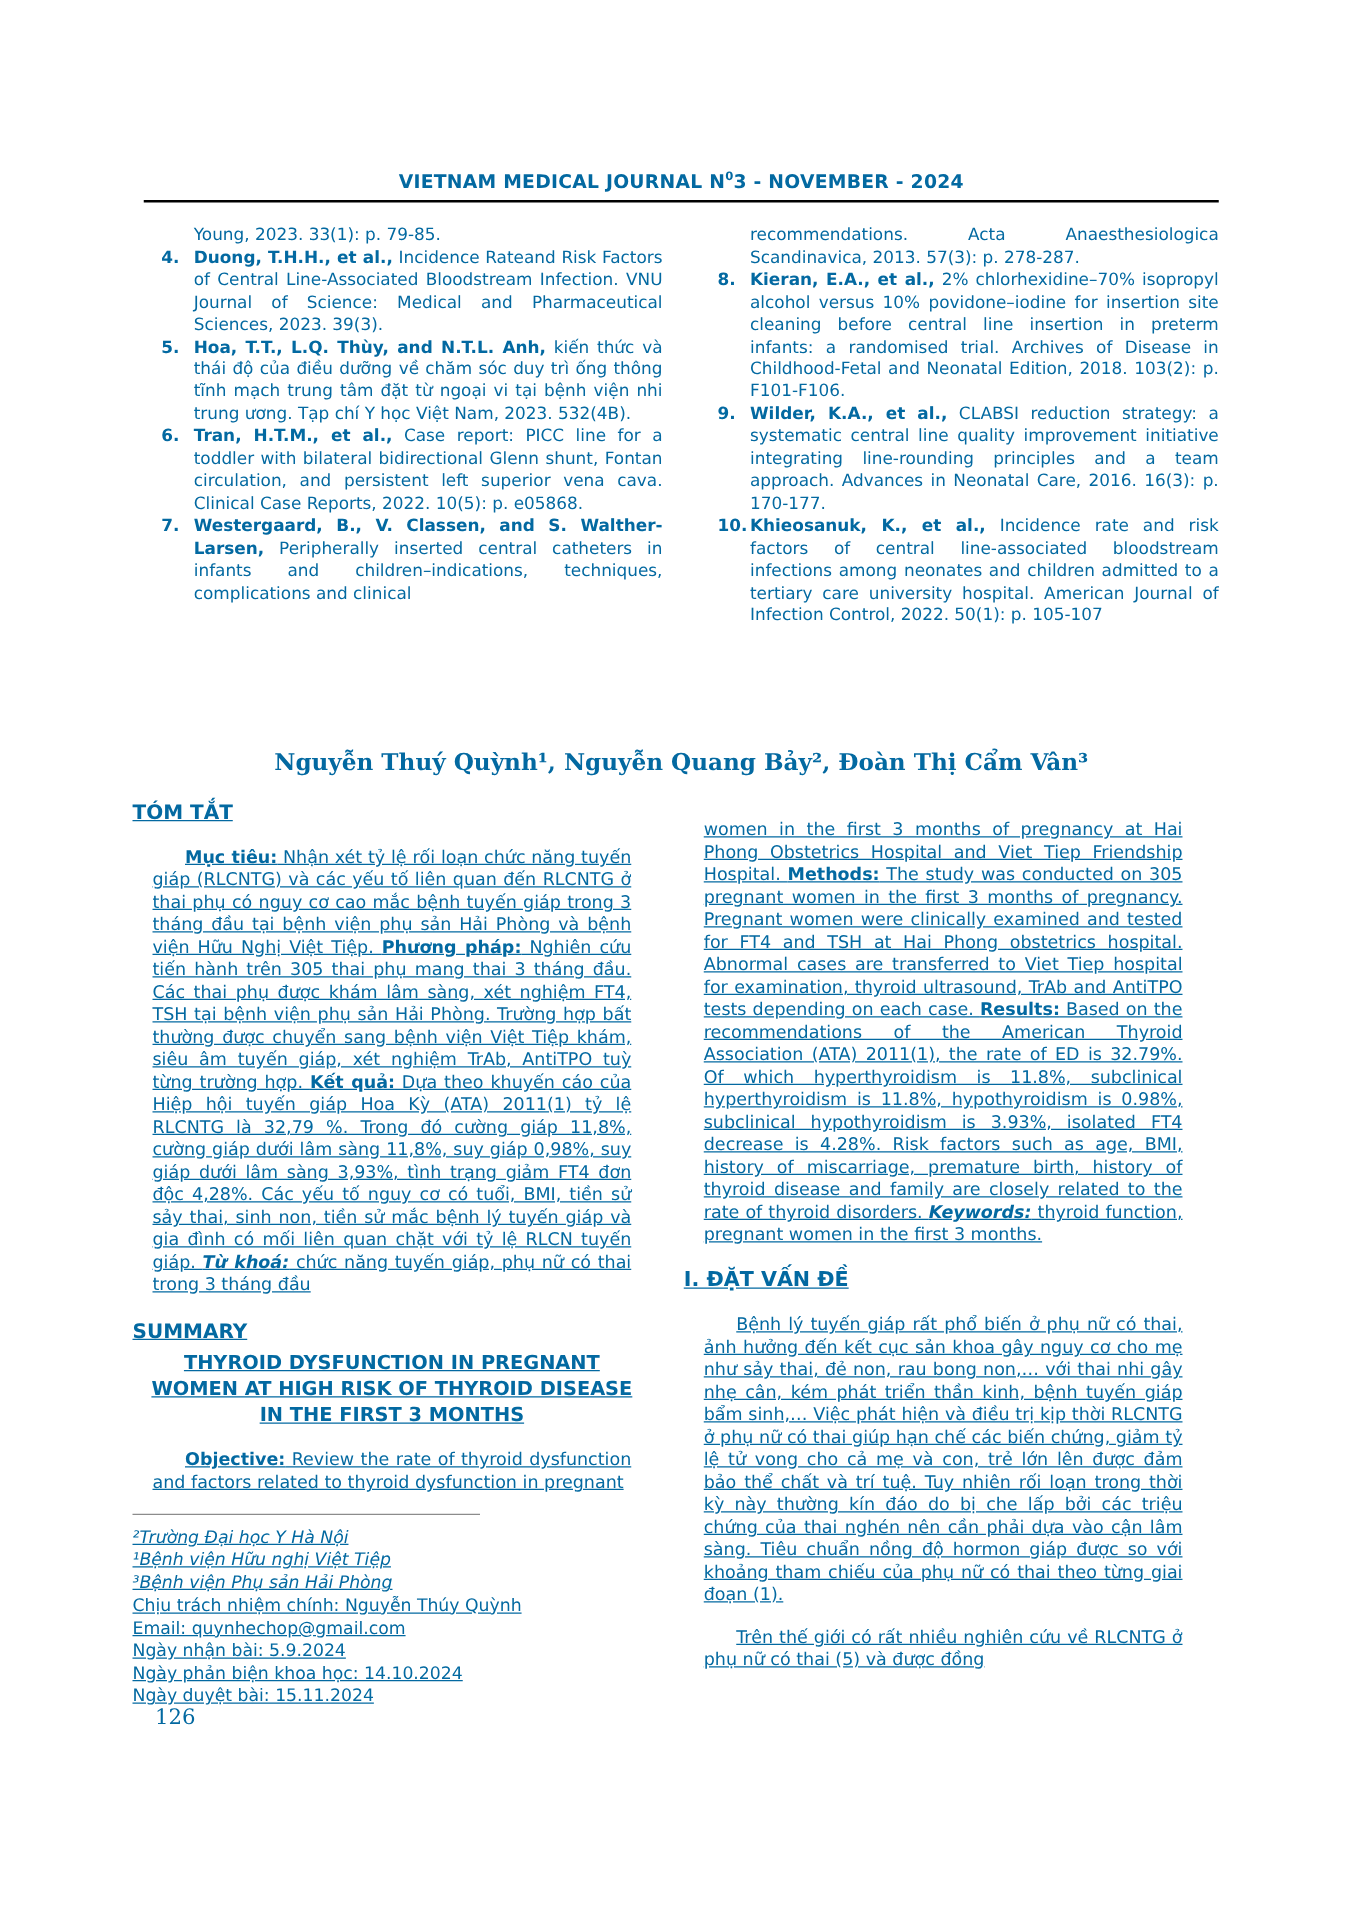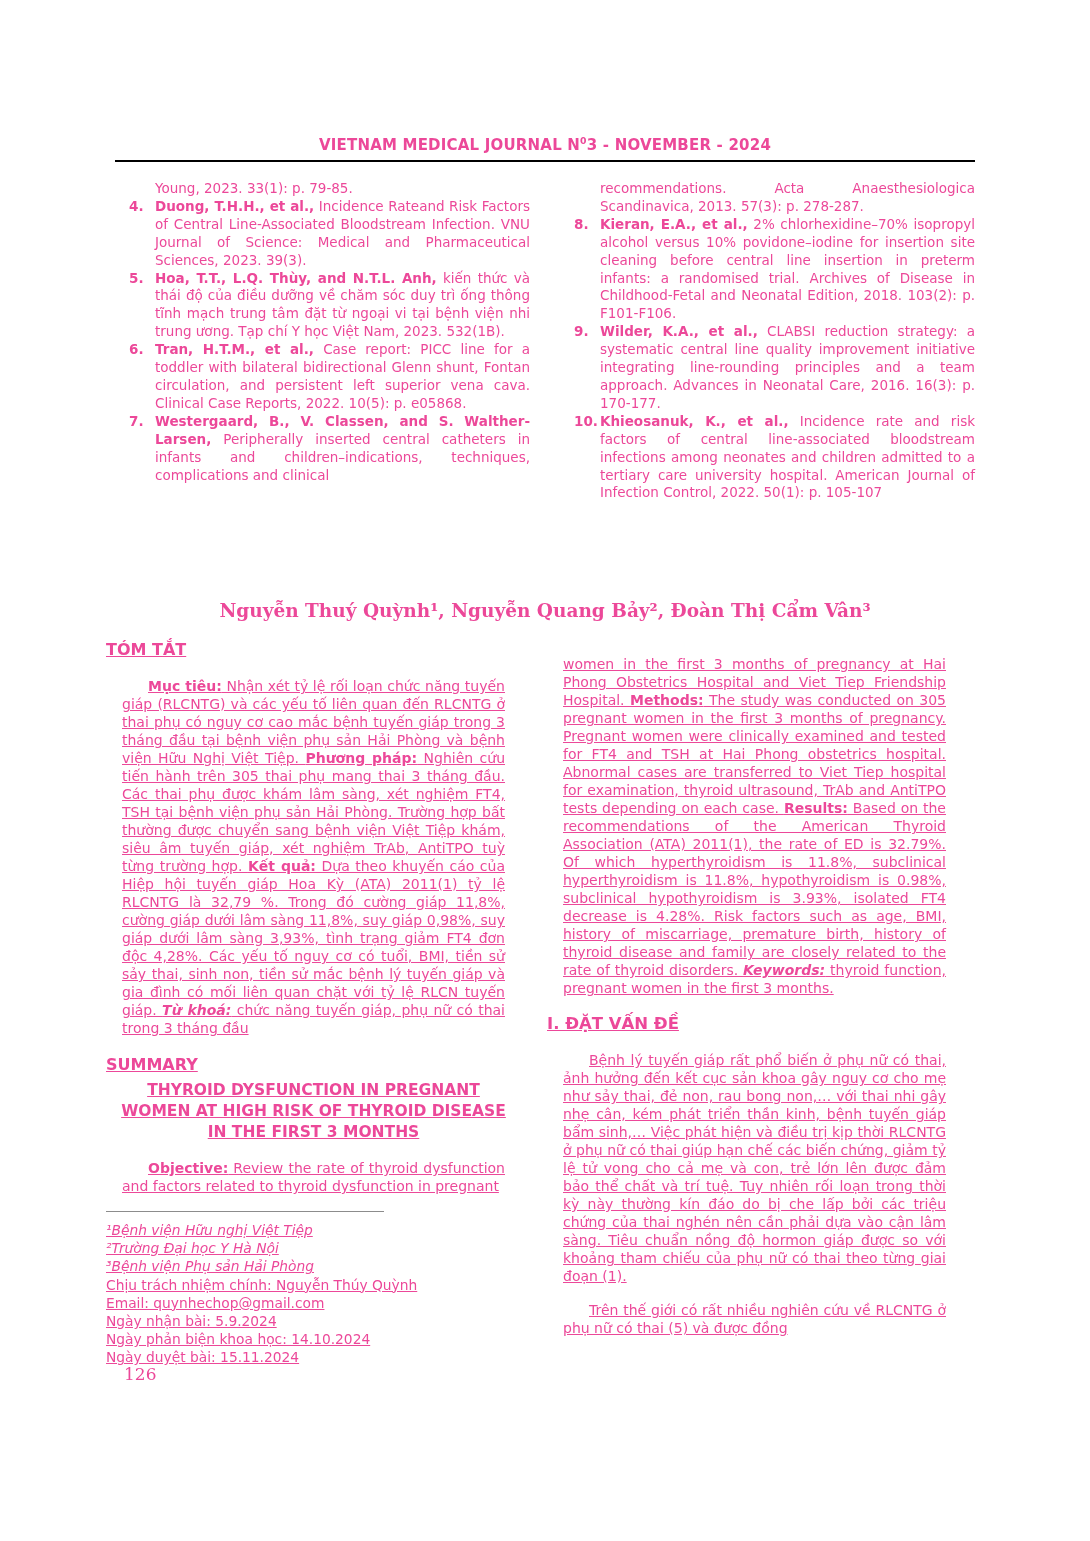--- a/index.html
+++ b/index.html
@@ -1,21 +1,21 @@
 <!DOCTYPE html>
 <html><head>
 <meta charset="utf-8">
 <style>
   html,body{margin:0;padding:0;background:#9e9e9e;}
   .page{
     position:relative;
     width:1090px;height:1541px;
     background:#ffffff;
     font-family:"DejaVu Sans","Liberation Sans",sans-serif;
-    color:#ec4899;
+    color:#0369a1;
     overflow:hidden;
     margin:0 auto;
   }
   .b{font-weight:bold;}
   .i{font-style:italic;}
   .sup{vertical-align:super;font-size:0.62em;line-height:0;}
   .header{
     position:absolute;left:115px;top:137px;width:860px;
     text-align:center;font-weight:bold;font-size:15px;line-height:17px;
     padding-bottom:6px;border-bottom:2px solid #000;
@@ -84,21 +84,21 @@
 
   <div class="refs">
     <div class="col">
       <div class="ref">
         <span>Young, 2023. 33(1): p. 79-85.</span>
       </div>
       <div class="ref">
         <span class="num">4.</span><span class="b">Duong, T.H.H., et al.,</span><span> Incidence Rateand Risk Factors of Central Line-Associated Bloodstream Infection. VNU Journal of Science: Medical and Pharmaceutical Sciences, 2023. 39(3).</span>
       </div>
       <div class="ref">
-        <span class="num">5.</span><span class="b">Hoa, T.T., L.Q. Thùy, and N.T.L. Anh,</span><span> kiến thức và thái độ của điều dưỡng về chăm sóc duy trì ống thông tĩnh mạch trung tâm đặt từ ngoại vi tại bệnh viện nhi trung ương. Tạp chí Y học Việt Nam, 2023. 532(1B).</span>
+        <span class="num">5.</span><span class="b">Hoa, T.T., L.Q. Thùy, and N.T.L. Anh,</span><span> kiến thức và thái độ của điều dưỡng về chăm sóc duy trì ống thông tĩnh mạch trung tâm đặt từ ngoại vi tại bệnh viện nhi trung ương. Tạp chí Y học Việt Nam, 2023. 532(4B).</span>
       </div>
       <div class="ref">
         <span class="num">6.</span><span class="b">Tran, H.T.M., et al.,</span><span> Case report: PICC line for a toddler with bilateral bidirectional Glenn shunt, Fontan circulation, and persistent left superior vena cava. Clinical Case Reports, 2022. 10(5): p. e05868.</span>
       </div>
       <div class="ref">
         <span class="num">7.</span><span class="b">Westergaard, B., V. Classen, and S. Walther-Larsen,</span><span> Peripherally inserted central catheters in infants and children–indications, techniques, complications and clinical</span>
       </div>
     </div>
     <div class="col">
       <div class="ref">
@@ -121,22 +121,22 @@
 
   <div class="main">
     <div class="col">
       <h3 class="h-sec">TÓM TẮT</h3>
       <p class="para indent"><span class="b">Mục tiêu:</span><span> Nhận xét tỷ lệ rối loạn chức năng tuyến giáp (RLCNTG) và các yếu tố liên quan đến RLCNTG ở thai phụ có nguy cơ cao mắc bệnh tuyến giáp trong 3 tháng đầu tại bệnh viện phụ sản Hải Phòng và bệnh viện Hữu Nghị Việt Tiệp. </span><span class="b">Phương pháp:</span><span> Nghiên cứu tiến hành trên 305 thai phụ mang thai 3 tháng đầu. Các thai phụ được khám lâm sàng, xét nghiệm FT4, TSH tại bệnh viện phụ sản Hải Phòng. Trường hợp bất thường được chuyển sang bệnh viện Việt Tiệp khám, siêu âm tuyến giáp, xét nghiệm TrAb, AntiTPO tuỳ từng trường hợp. </span><span class="b">Kết quả:</span><span> Dựa theo khuyến cáo của Hiệp hội tuyến giáp Hoa Kỳ (ATA) 2011(1) tỷ lệ RLCNTG là 32,79 %. Trong đó cường giáp 11,8%, cường giáp dưới lâm sàng 11,8%, suy giáp 0,98%, suy giáp dưới lâm sàng 3,93%, tình trạng giảm FT4 đơn độc 4,28%. Các yếu tố nguy cơ có tuổi, BMI, tiền sử sảy thai, sinh non, tiền sử mắc bệnh lý tuyến giáp và gia đình có mối liên quan chặt với tỷ lệ RLCN tuyến giáp. </span><span class="b i">Từ khoá:</span><span> chức năng tuyến giáp, phụ nữ có thai trong 3 tháng đầu</span></p>
       <h3 class="h-sec mt">SUMMARY</h3>
       <div class="sum-title">THYROID DYSFUNCTION IN PREGNANT WOMEN AT HIGH RISK OF THYROID DISEASE IN THE FIRST 3 MONTHS</div>
       <p class="para indent"><span class="b">Objective:</span><span> Review the rate of thyroid dysfunction and factors related to thyroid dysfunction in pregnant</span></p>
       <div class="fn-rule"></div>
       <div class="footnotes">
+        <div class="i">²Trường Đại học Y Hà Nội</div>
         <div class="i">¹Bệnh viện Hữu nghị Việt Tiệp</div>
-        <div class="i">²Trường Đại học Y Hà Nội</div>
         <div class="i">³Bệnh viện Phụ sản Hải Phòng</div>
         <div>Chịu trách nhiệm chính: Nguyễn Thúy Quỳnh</div>
         <div>Email: quynhechop@gmail.com</div>
         <div>Ngày nhận bài: 5.9.2024</div>
         <div>Ngày phản biện khoa học: 14.10.2024</div>
         <div>Ngày duyệt bài: 15.11.2024</div>
       </div>
     </div>
     <div class="col">
       <p class="para"><span>women in the first 3 months of pregnancy at Hai Phong Obstetrics Hospital and Viet Tiep Friendship Hospital. </span><span class="b">Methods:</span><span> The study was conducted on 305 pregnant women in the first 3 months of pregnancy. Pregnant women were clinically examined and tested for FT4 and TSH at Hai Phong obstetrics hospital. Abnormal cases are transferred to Viet Tiep hospital for examination, thyroid ultrasound, TrAb and AntiTPO tests depending on each case. </span><span class="b">Results:</span><span> Based on the recommendations of the American Thyroid Association (ATA) 2011(1), the rate of ED is 32.79%. Of which hyperthyroidism is 11.8%, subclinical hyperthyroidism is 11.8%, hypothyroidism is 0.98%, subclinical hypothyroidism is 3.93%, isolated FT4 decrease is 4.28%. Risk factors such as age, BMI, history of miscarriage, premature birth, history of thyroid disease and family are closely related to the rate of thyroid disorders. </span><span class="b i">Keywords:</span><span> thyroid function, pregnant women in the first 3 months.</span></p>

